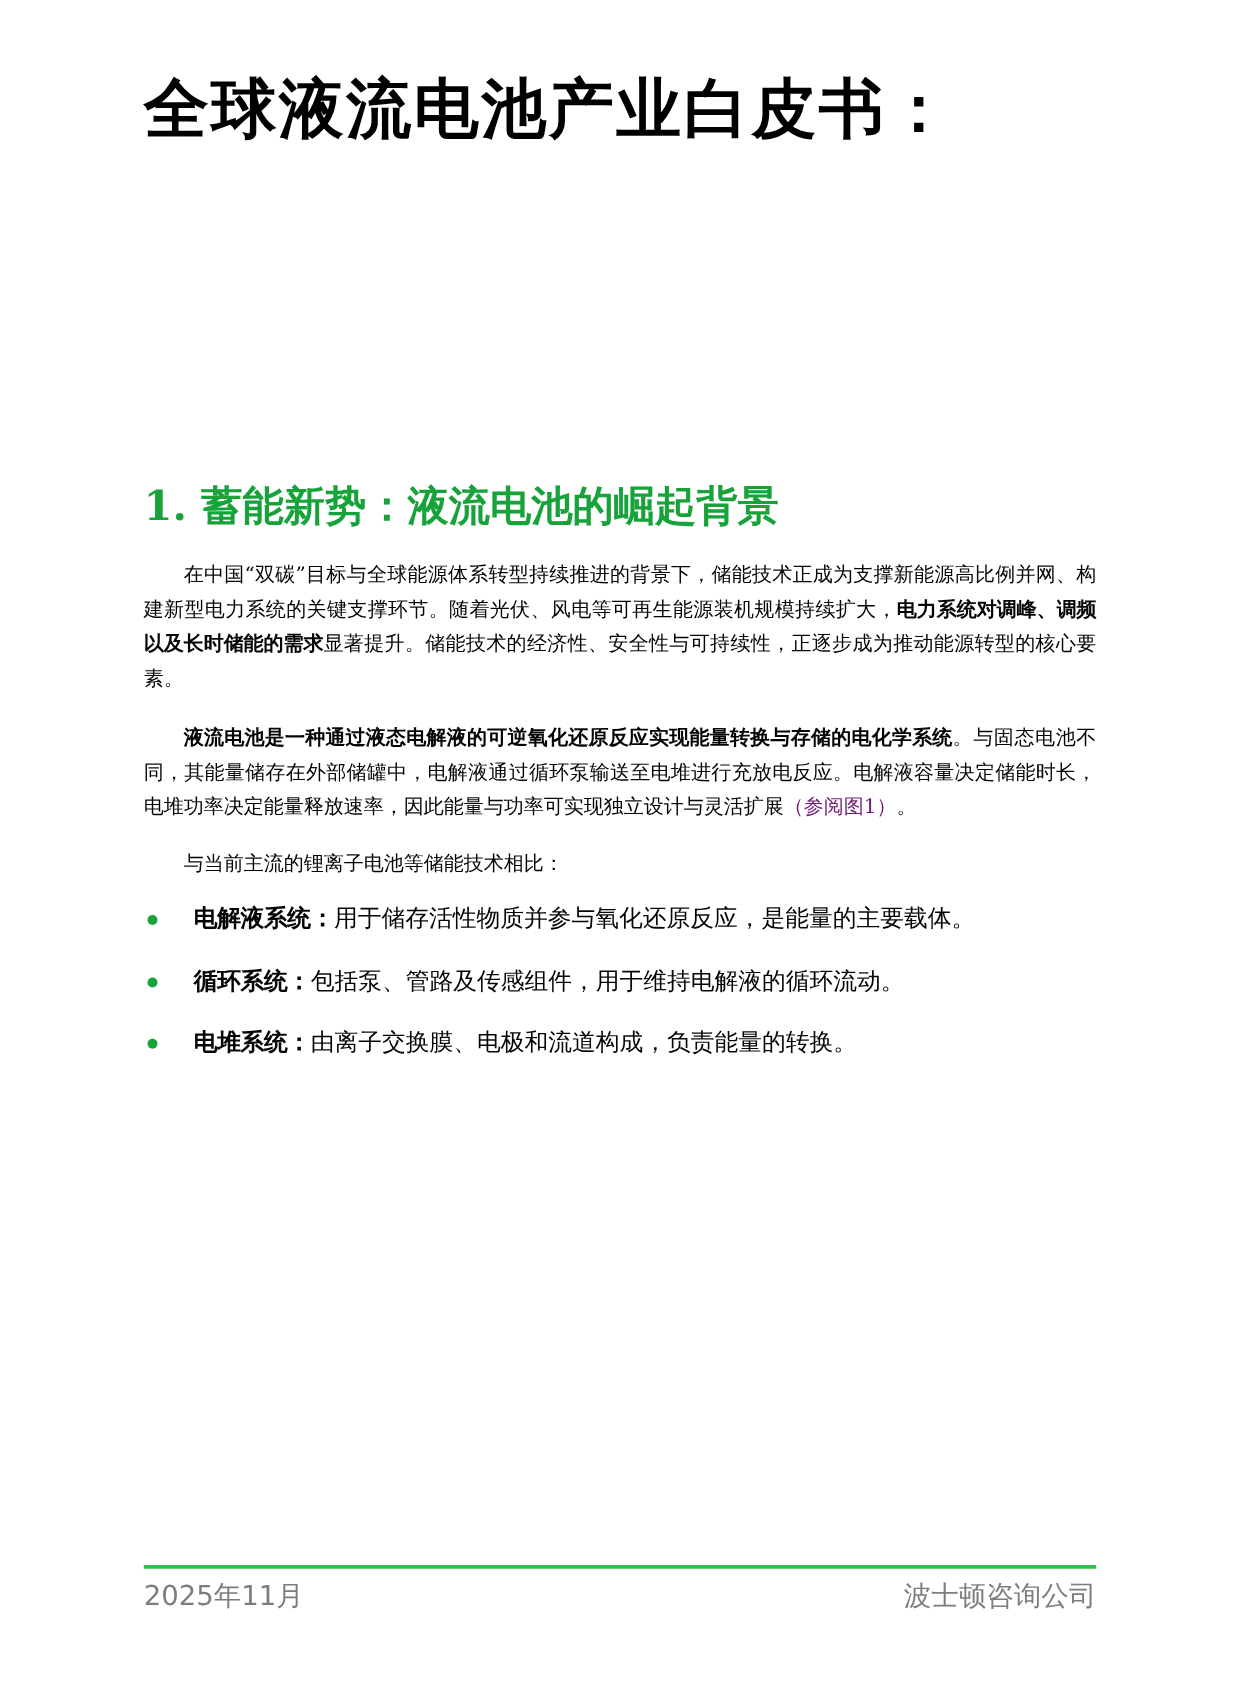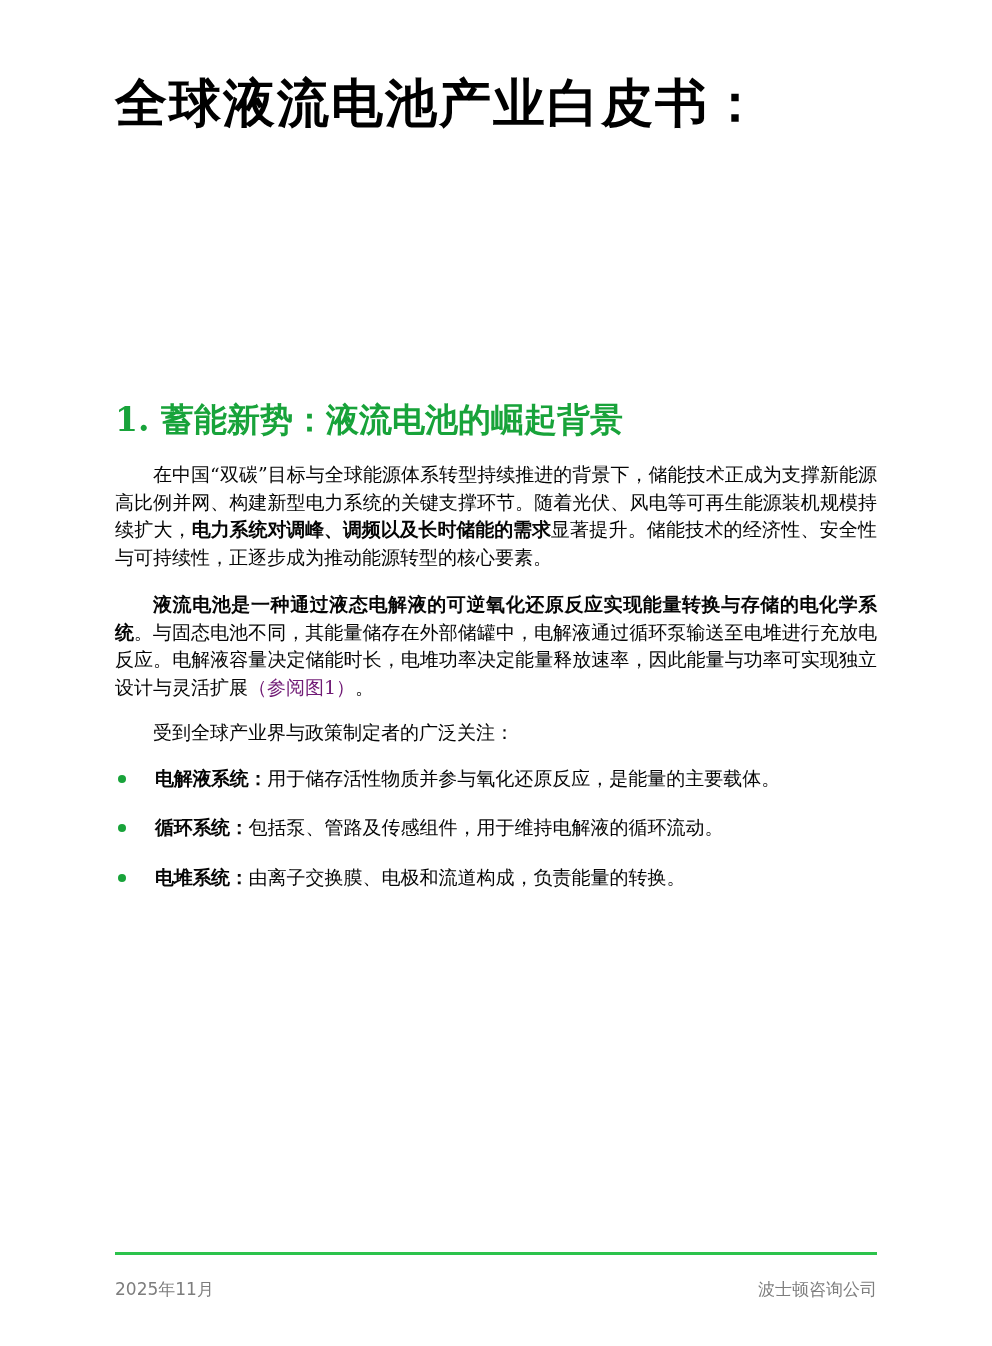--- a/index.html
+++ b/index.html
@@ -12,21 +12,21 @@
     height: 1346px;
     position: relative;
     overflow: hidden;
     font-family: "DejaVu Serif", serif;
     color: #000000;
   }
   .page {
     position: relative;
     width: 762px;
     margin: 0 115px;
-    padding-top: 67px;
+    padding-top: 52px;
     height: 100%;
     box-sizing: border-box;
   }
   h1.doc-title {
     margin: 0;
     font-family: "DejaVu Serif", serif;
     font-weight: 900;
     font-size: 52px;
     line-height: 72px;
     letter-spacing: 2px;
@@ -35,21 +35,21 @@
   h2.section-heading {
     margin: 264px 0 0 0;
     font-family: "DejaVu Serif", serif;
     font-weight: 700;
     font-size: 33px;
     line-height: 34px;
     color: #18a33a;
   }
   p.body-para {
     margin: 0;
-    font-size: 19px;
+    font-size: 16px;
     line-height: 27.5px;
     text-align: justify;
     text-justify: inter-character;
     text-indent: 2em;
     color: #050505;
   }
   p.body-para.first { margin-top: 24px; }
   p.body-para.gap   { margin-top: 21px; }
   p.body-para.gap3  { margin-top: 20px; }
   p.body-para.gap4  { margin-top: 18px; }
@@ -92,43 +92,43 @@
     top: 1252px;
   }
   footer.page-footer .footer-rule {
     height: 0;
     border-top: 3px solid #2cc34c;
   }
   footer.page-footer .footer-row {
     display: flex;
     justify-content: space-between;
     align-items: baseline;
-    padding-top: 23px;
+    padding-top: 7px;
     font-family: "DejaVu Sans", sans-serif;
-    font-size: 17px;
+    font-size: 22px;
     color: #7d7d7d;
   }
 </style>
 </head>
 <body>
 
 <div class="page">
 
   <h1 class="doc-title">
     <span>全球液流电池产业白皮书：</span><br>
   </h1>
 
   <h2 class="section-heading">1. 蓄能新势：液流电池的崛起背景</h2>
 
   <p class="body-para first"><span>在中国“双碳”目标与全球能源体系转型持续推进的背景下，储能技术正成为支撑新能源高比例并网、构建新型电力系统的关键支撑环节。随着光伏、风电等可再生能源装机规模持续扩大，</span><span class="bold-run">电力系统对调峰、调频以及长时储能的需求</span><span>显著提升。储能技术的经济性、安全性与可持续性，正逐步成为推动能源转型的核心要素。</span></p>
 
 
   <p class="body-para gap3"><span class="bold-run">液流电池是一种通过液态电解液的可逆氧化还原反应实现能量转换与存储的电化学系统</span><span>。与固态电池不同，其能量储存在外部储罐中，电解液通过循环泵输送至电堆进行充放电反应。电解液容量决定储能时长，电堆功率决定能量释放速率，因此能量与功率可实现独立设计与灵活扩展</span><a class="fig-link">（参阅图1）</a><span>。</span></p>
 
-  <p class="body-para gap4"><span>受到全球产业界与政策制定者的广泛关注：</span></p>
+  <p class="body-para gap4"><span>与当前主流的锂离子电池等储能技术相比：</span></p>
 
   <ul class="component-list">
     <li>
       <span class="bullet-dot"></span>
       <span class="bold-run">电解液系统：</span><span>用于储存活性物质并参与氧化还原反应，是能量的主要载体。</span>
     </li>
     <li>
       <span class="bullet-dot"></span>
       <span class="bold-run">循环系统：</span><span>包括泵、管路及传感组件，用于维持电解液的循环流动。</span>
     </li>

